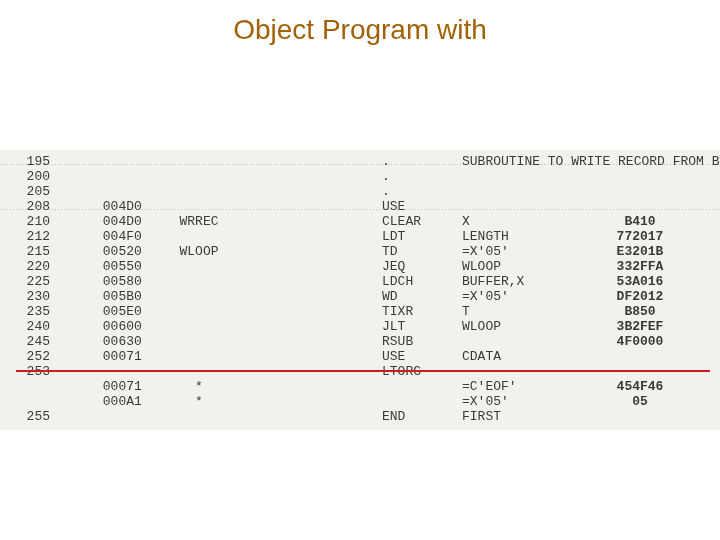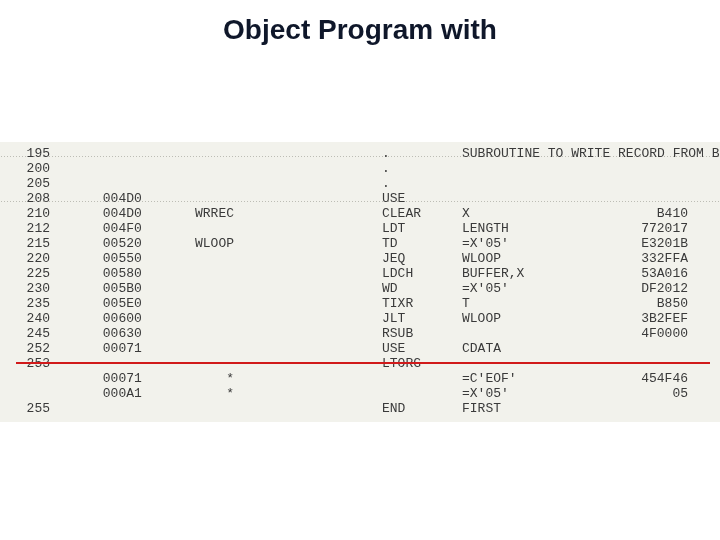--- a/index.html
+++ b/index.html
@@ -11,56 +11,56 @@
     font-family: Arial, Helvetica, sans-serif;
   }
   .slide {
     width: 720px;
     height: 540px;
     position: relative;
     box-sizing: border-box;
     background: #ffffff;
   }
   .title {
-    color: #0f172a;
+    color: #a16207;
     font-size: 28px;
     text-align: center;
     padding-top: 14px;
     line-height: 1.15;
-    font-weight: bold;
+    font-weight: normal;
   }
   .listing-wrap {
     position: absolute;
     left: 0;
-    top: 142px;
+    top: 150px;
     width: 720px;
   }
   .listing {
     font-family: "Courier New", Courier, monospace;
     font-size: 13px;
     color: #3a3a3a;
     white-space: pre;
     line-height: 15px;
     background: #f2f2ec;
     padding: 4px 0 6px 0;
   }
   .row {
     display: flex;
     height: 15px;
     padding: 0;
   }
   
   .c-line   { width: 50px;  text-align: right; padding-right: 14px;}
   .c-loc    { width: 70px;  text-align: right;  }
   .c-blk    { width: 30px;  text-align: left;  }
-  .c-label  { width: 70px;  text-align: right;  }
+  .c-label  { width: 70px;  text-align: center;  }
   .c-op     { width: 148px; text-align: left;  }
   .c-opcode { width: 80px;  text-align: left;  }
   .c-operand{ width: 130px; text-align: left;  }
-  .c-obj    { width: 96px;  text-align: right;  }
+  .c-obj    { width: 96px;  text-align: center; font-weight: bold;  }
   .dotted {
     background-image: radial-gradient(#bdbdb5 0.5px, transparent 0.5px);
     background-size: 3px 3px;
     background-repeat: repeat-x;
     background-position: 0 9px;
   }
   .redline {
     position: absolute;
     left: 16px;
     width: 694px;

